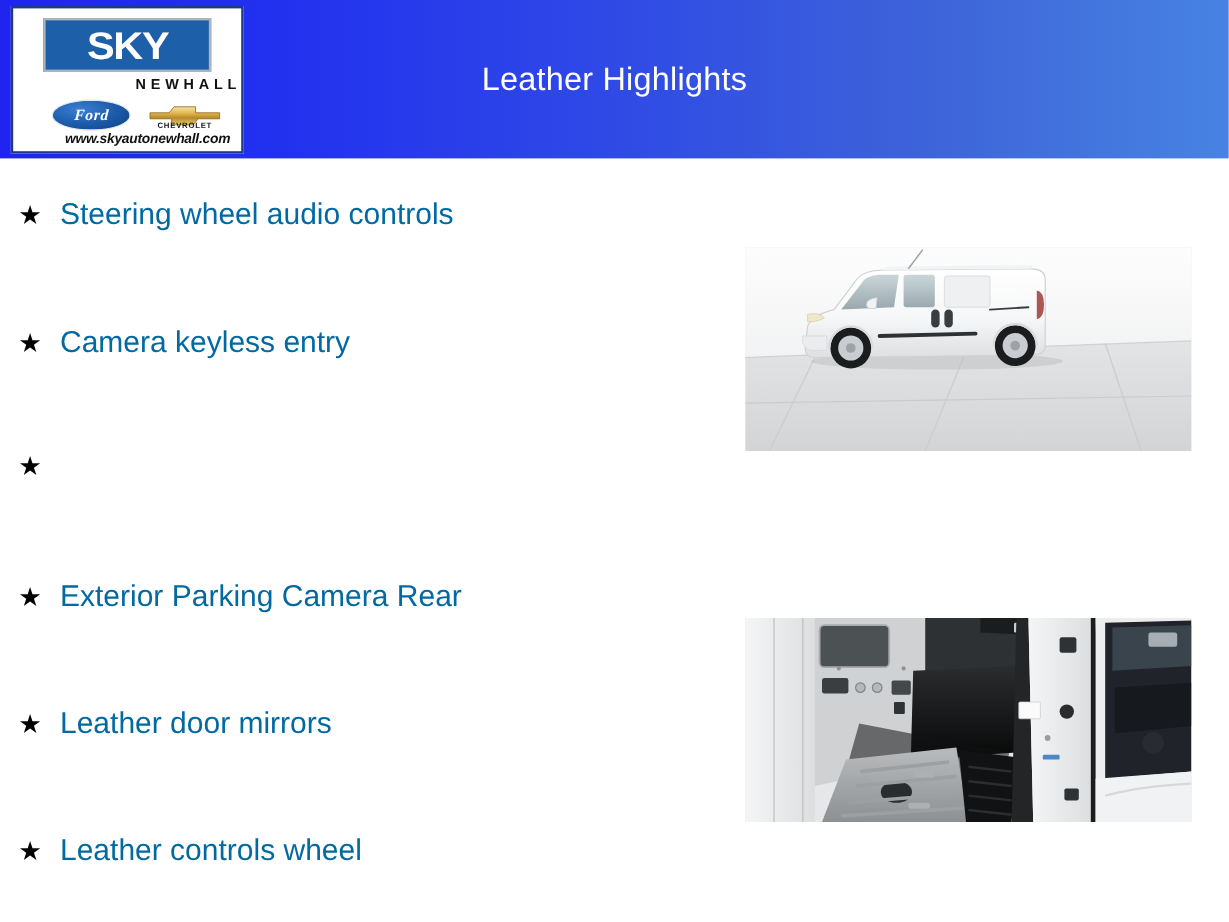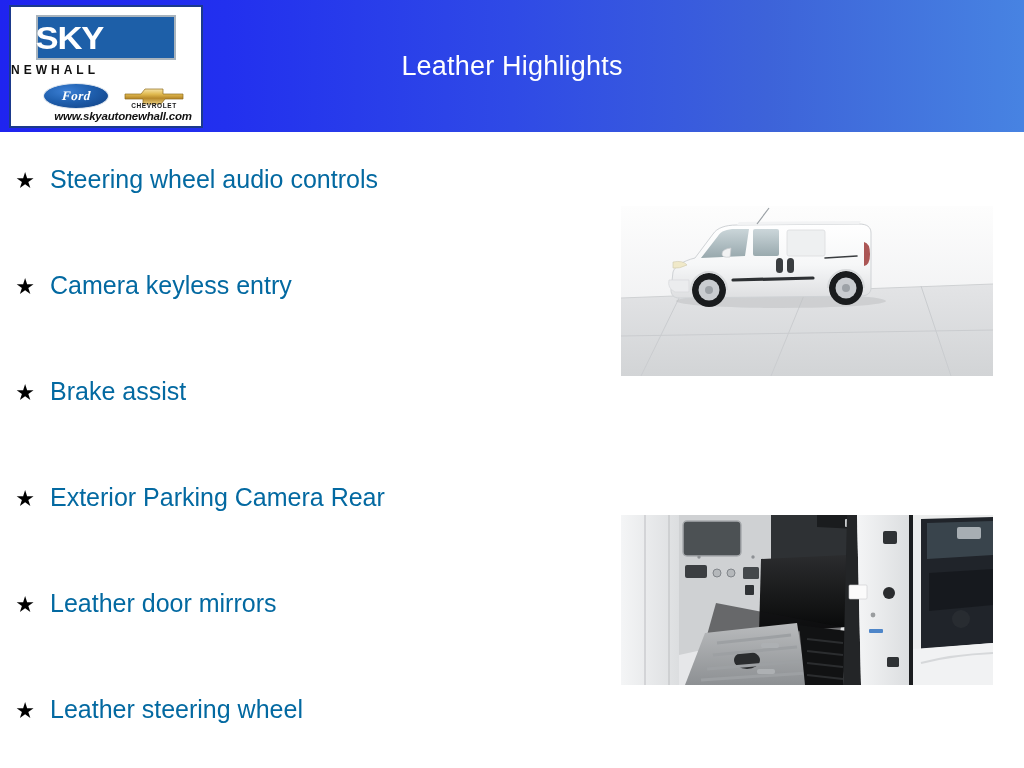--- a/index.html
+++ b/index.html
@@ -63,37 +63,37 @@
   
   #sky-plate {
     position: absolute;
     left: 25px; top: 8px;
     width: 140px;
     height: 45px;
     background: #1d5fa8;
     border: 2px solid #a9b4bd;
     display: flex;
     align-items: center;
-    justify-content: flex-start;
+    justify-content: center;
   }
   #sky-wordmark {
     color: #ffffff;
     font-size: 32px;
     font-weight: 700;
     letter-spacing: -1px;
     font-family: "Liberation Sans", sans-serif;
     line-height: 1;
     transform: scaleX(1.08);
   }
 
   #newhall-word {
     position: absolute;
     left: 0; top: 56px;
     width: 190px;
-    text-align: left;
+    text-align: right;
     color: #111111;
     font-size: 12px;
     font-weight: 600;
     letter-spacing: 4px;
   }
 
   
   #ford-badge {
     position: absolute;
     left: 32px; top: 76px;
@@ -245,36 +245,35 @@
       <span class="bullet-label">Steering wheel audio controls</span>
     </div>
 
     <div class="bullet-row">
       <span class="bullet-star">★</span>
       <span class="bullet-label">Camera keyless entry</span>
     </div>
 
     <div class="bullet-row">
       <span class="bullet-star">★</span>
-      <span class="bullet-label">Brake assist</span>
     </div>
 
     <div class="bullet-row">
       <span class="bullet-star">★</span>
       <span class="bullet-label">Exterior Parking Camera Rear</span>
     </div>
 
     <div class="bullet-row">
       <span class="bullet-star">★</span>
       <span class="bullet-label">Leather door mirrors</span>
     </div>
 
     <div class="bullet-row">
       <span class="bullet-star">★</span>
-      <span class="bullet-label">Leather steering wheel</span>
+      <span class="bullet-label">Leather controls wheel</span>
     </div>
 
   </div>
 
   <div class="photo-frame" id="photo-exterior">
     <svg class="photo-svg" viewBox="0 0 372 170" preserveAspectRatio="none">
       <defs>
         <linearGradient id="bgwall" x1="0" y1="0" x2="0" y2="1">
           <stop offset="0%" stop-color="#fdfdfd"></stop>
           <stop offset="100%" stop-color="#e9eaec"></stop>

